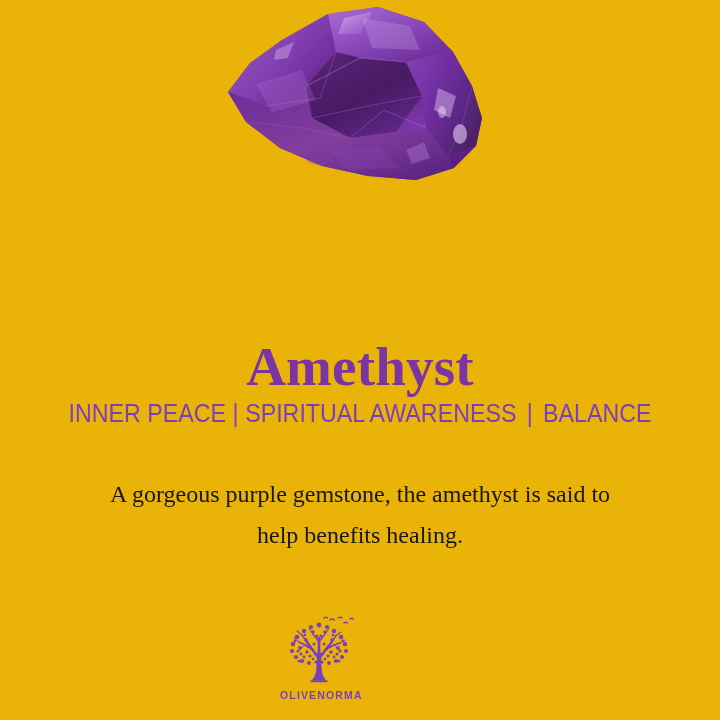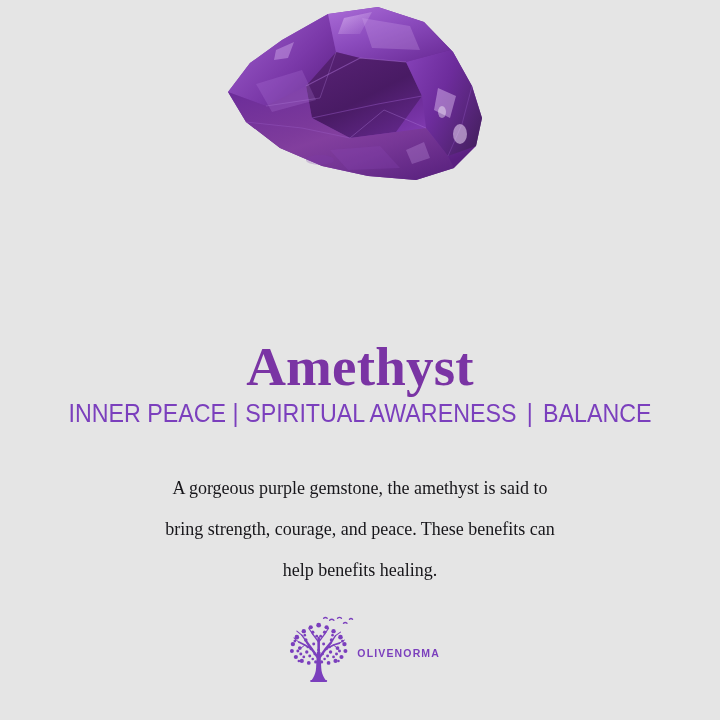--- a/index.html
+++ b/index.html
@@ -10,21 +10,21 @@
     width: 720px;
     height: 720px;
     background: #ffffff;
     font-family: "Liberation Sans", sans-serif;
     overflow: hidden;
   }
   .card {
     position: relative;
     width: 720px;
     height: 720px;
-    background: #e5e5e5;
+    background: #eab308;
     display: flex;
     flex-direction: column;
     align-items: center;
   }
 
   
   .stone-wrap {
     position: absolute;
     left: 0;
     top: 0;
@@ -82,39 +82,39 @@
 
   
   .body-copy {
     position: absolute;
     top: 450px;
     left: 50%;
     transform: translateX(-50%);
     width: 640px;
     text-align: center;
     font-family: "Liberation Serif", "DejaVu Serif", serif;
-    font-size: 18px;
+    font-size: 24px;
     line-height: 41px;
     color: #17161a;
   }
   .body-copy .line {
     display: block;
     white-space: nowrap;
   }
 
   
   .logo {
     position: absolute;
     top: 616px;
     left: 50%;
     transform: translateX(-50%);
     width: 160px;
     display: flex;
-    flex-direction: row;
-    align-items: center;
+    flex-direction: column;
+    align-items: flex-start;
   }
   .logo-mark {
     display: block;
     width: 78px;
     height: 72px;
   }
   .logo-word {
     margin-top: 1px;
     font-family: "Liberation Sans", "DejaVu Sans", sans-serif;
     font-size: 10.5px;
@@ -207,21 +207,20 @@
   </div>
 
   <h1 class="title">Amethyst</h1>
 
   <div class="subtitle">
     <span>INNER PEACE</span><span class="sep">|</span><span>SPIRITUAL AWARENESS</span><span class="sep sep-wide">|</span><span>BALANCE</span>
   </div>
 
   <p class="body-copy">
     <span class="line">A gorgeous purple gemstone, the amethyst is said to</span>
-    <span class="line">bring strength, courage, and peace. These benefits can</span>
     <span class="line">help benefits healing.</span>
   </p>
 
   <div class="logo">
     <svg class="logo-mark" viewBox="0 0 78 72" aria-hidden="true">
       <g fill="#7b3fbd">
 
         <path d="M37.2,36 L36.4,52 C36.2,56 35.2,59.5 33.2,62.5 L31.8,64.6
                  L46.2,64.6 L44.8,62.5 C42.8,59.5 41.8,56 41.6,52 L40.8,36 Z"></path>
         <rect x="30.4" y="64.2" width="17.2" height="2.1" rx="1"></rect>

